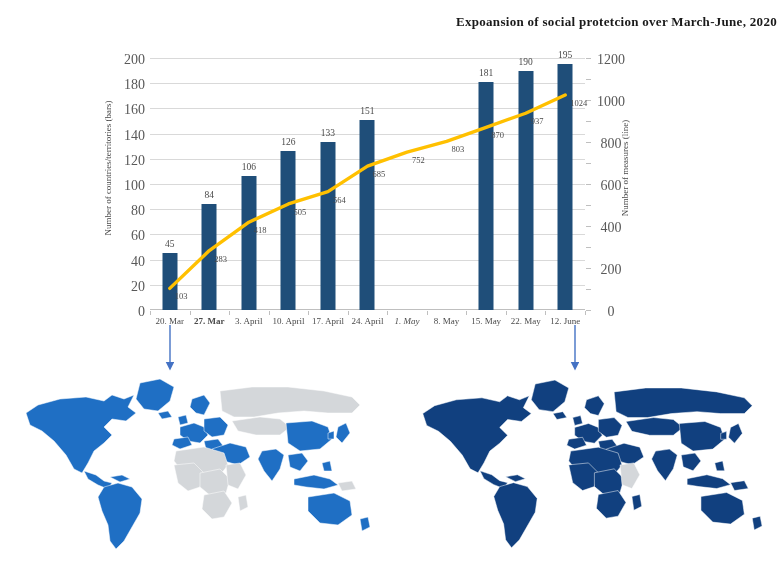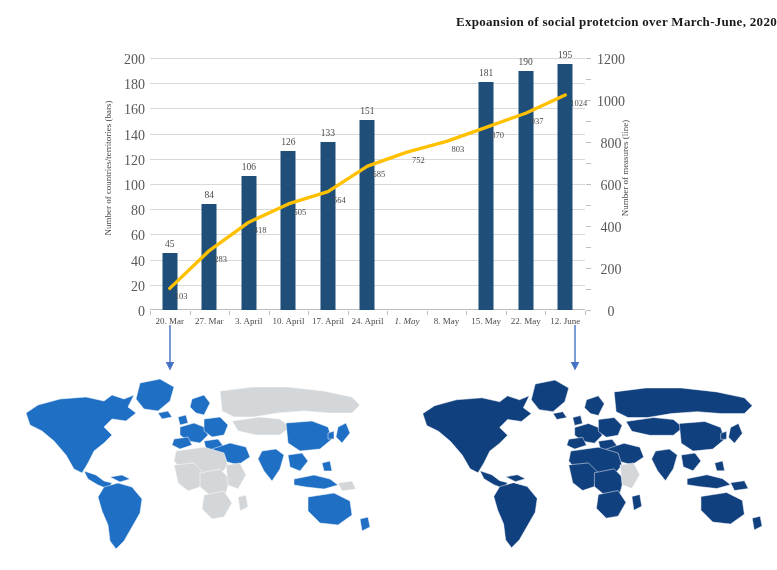--- a/index.html
+++ b/index.html
@@ -200,21 +200,21 @@
           <div class="line-label" style="left: 301.591px; top: 87.37px;">803</div>
           <div class="line-label" style="left: 341.136px; top: 73.3px;">870</div>
           <div class="line-label" style="left: 380.682px; top: 59.23px;">937</div>
           <div class="line-label" style="left: 420.227px; top: 40.96px;">1024</div>
         </div>
     </div>
 
     <div class="xlabels" id="xlabels-layer">
         <div class="xlabel" style="left: 19.7727px;">20. Mar</div>
         <div class="xtick" style="left: 0px;"></div>
-        <div class="xlabel" style="left: 59.3182px;">27. Mar</div>
+        <div class="xlabel" style="left: 59.3182px; font-weight: bold;">27. Mar</div>
         <div class="xtick" style="left: 39.5455px;"></div>
         <div class="xlabel" style="left: 98.8636px;">3. April</div>
         <div class="xtick" style="left: 79.0909px;"></div>
         <div class="xlabel" style="left: 138.409px;">10. April</div>
         <div class="xtick" style="left: 118.636px;"></div>
         <div class="xlabel" style="left: 177.955px;">17. April</div>
         <div class="xtick" style="left: 158.182px;"></div>
         <div class="xlabel" style="left: 217.5px;">24. April</div>
         <div class="xtick" style="left: 197.727px;"></div>
         <div class="xlabel" style="left: 257.045px; font-style: italic;">1. May</div>

